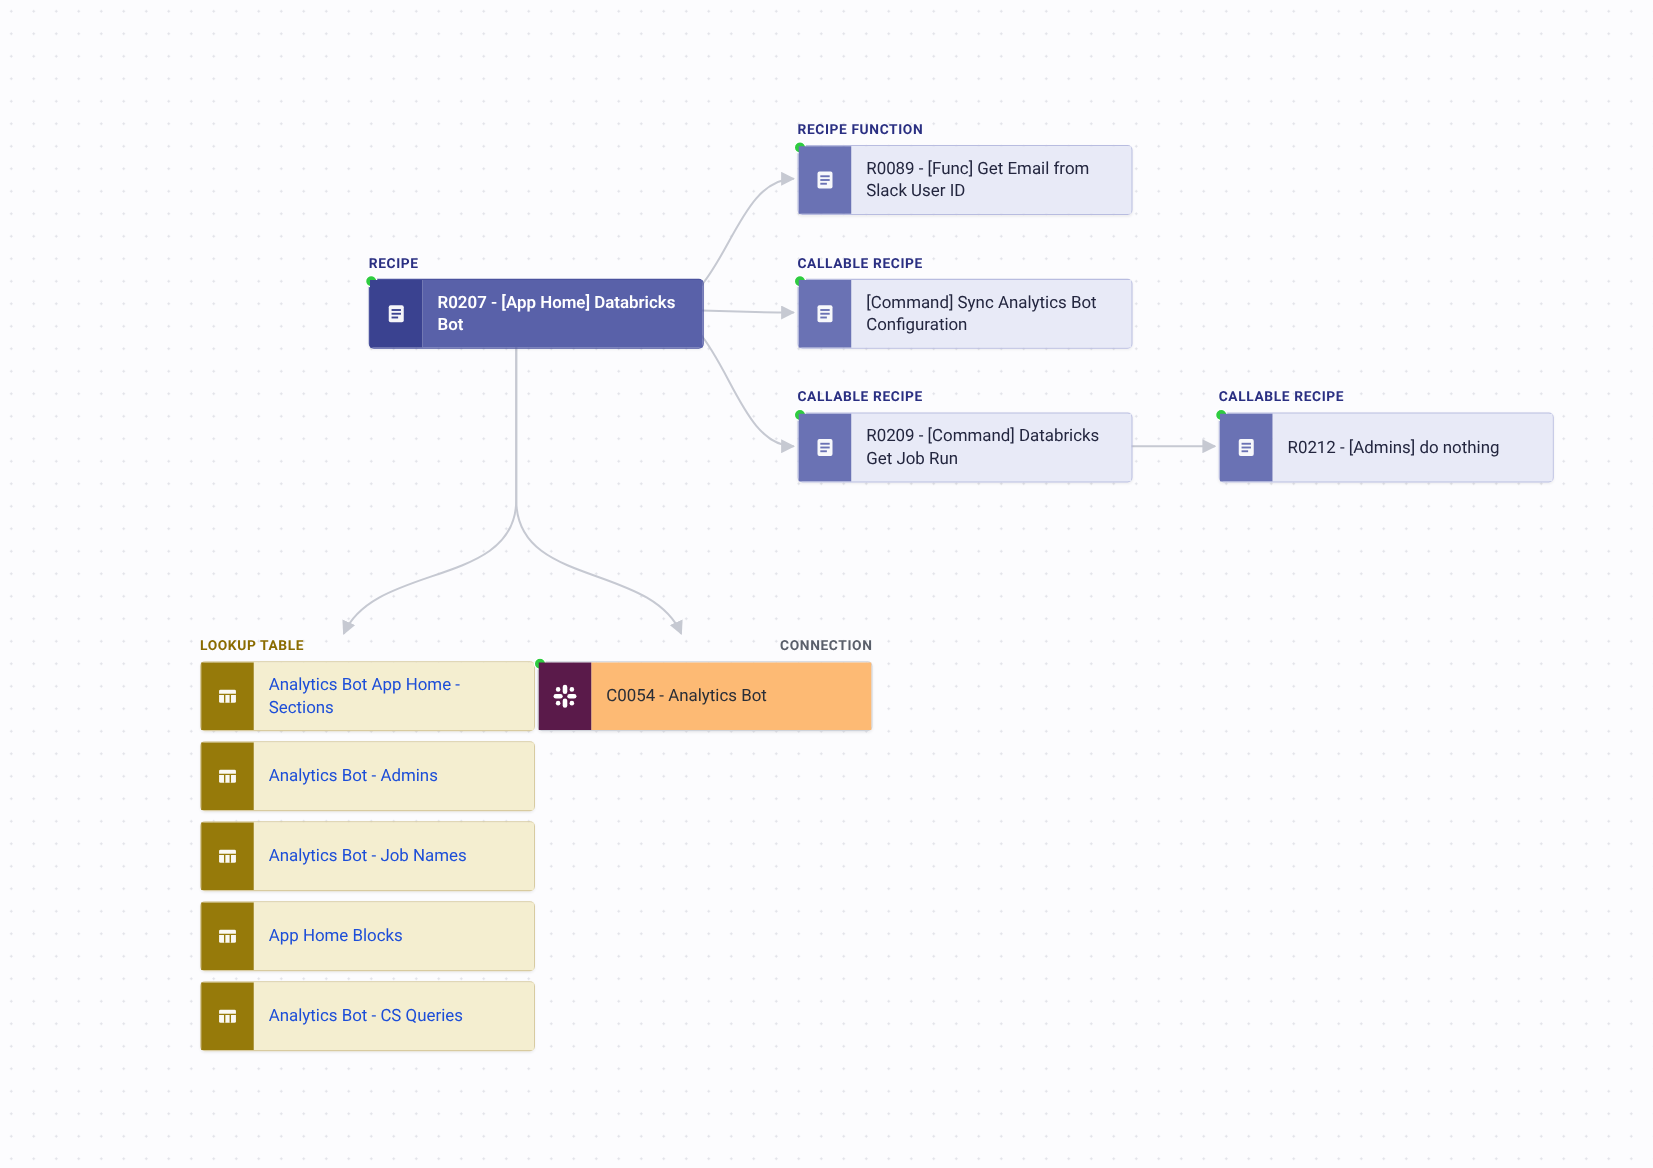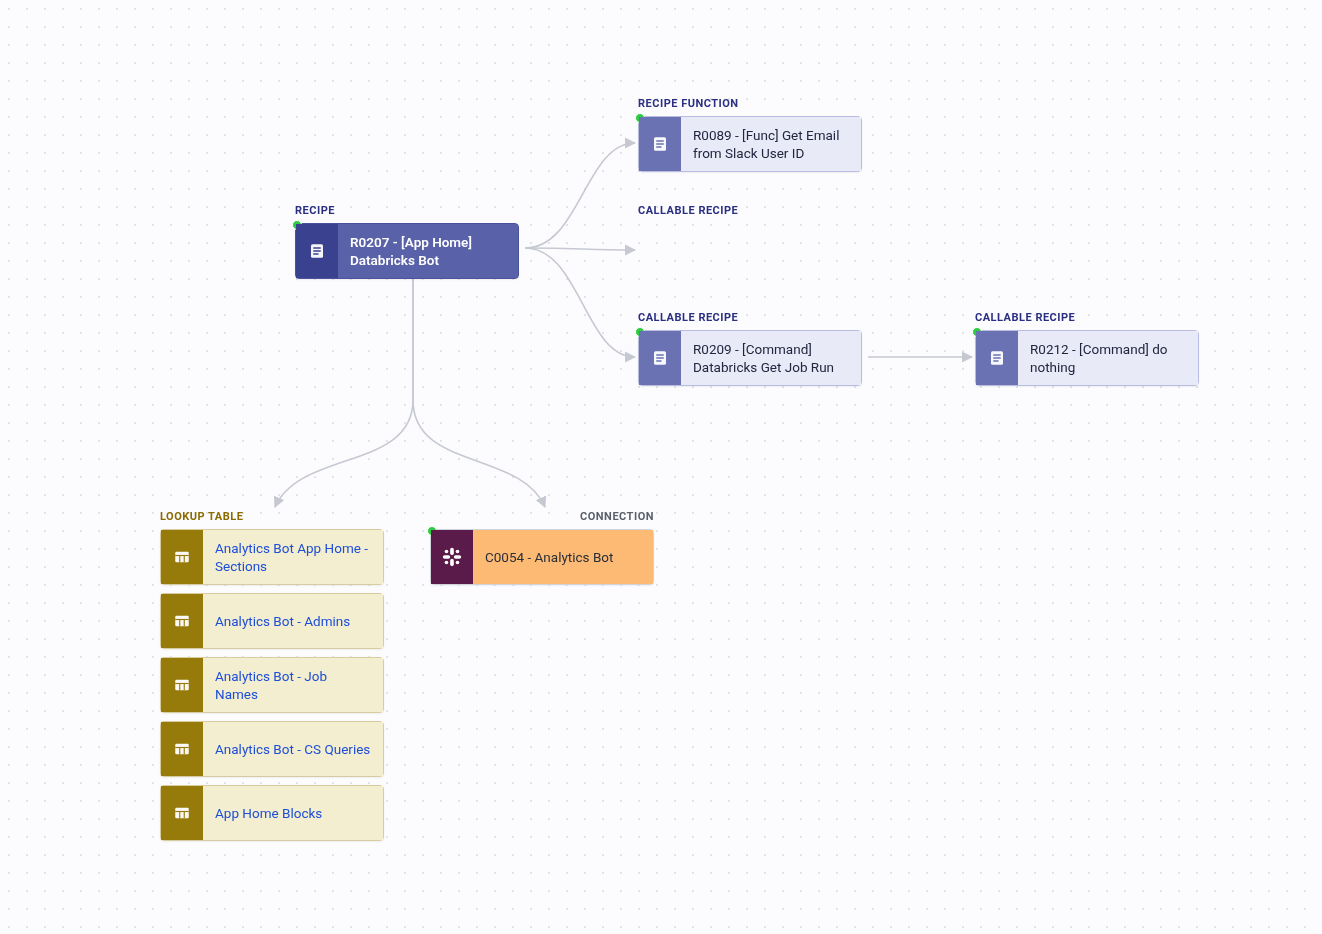--- a/index.html
+++ b/index.html
@@ -22,21 +22,21 @@
   }
   svg.connectors {
     position: absolute;
     inset: 0;
     width: 1322px;
     height: 934px;
     pointer-events: none;
   }
   .node {
     position: absolute;
-    width: 224px;
+    width: 268px;
   }
   .node-header {
     font-size: 11px;
     font-weight: 700;
     letter-spacing: 0.5px;
     margin-bottom: 6px;
     text-transform: uppercase;
   }
   .card {
     display: flex;
@@ -155,20 +155,32 @@
           <rect x="7" y="11" width="10" height="2" fill="#6a72b4"></rect>
           <rect x="7" y="15" width="7" height="2" fill="#6a72b4"></rect>
         </svg>
     </div>
     <div class="body">R0089 - [Func] Get Email from Slack User ID</div>
   </div>
 </div>
 
 <div class="node variant-recipe" style="left:638px; top:204px;">
   <div class="node-header">CALLABLE RECIPE</div>
+  <div class="card">
+    <div class="status-dot"></div>
+    <div class="iconcell">
+      <svg class="icon-doc" viewBox="0 0 24 24">
+          <rect x="4" y="3" width="16" height="18" rx="2" fill="#fff" opacity="0.95"></rect>
+          <rect x="7" y="7" width="10" height="2" fill="#6a72b4"></rect>
+          <rect x="7" y="11" width="10" height="2" fill="#6a72b4"></rect>
+          <rect x="7" y="15" width="7" height="2" fill="#6a72b4"></rect>
+        </svg>
+    </div>
+    <div class="body">[Command] Sync Analytics Bot Configuration</div>
+  </div>
 </div>
 
 <div class="node variant-recipe" style="left:638px; top:311px;">
   <div class="node-header">CALLABLE RECIPE</div>
   <div class="card">
     <div class="status-dot"></div>
     <div class="iconcell">
       <svg class="icon-doc" viewBox="0 0 24 24">
           <rect x="4" y="3" width="16" height="18" rx="2" fill="#fff" opacity="0.95"></rect>
           <rect x="7" y="7" width="10" height="2" fill="#6a72b4"></rect>
@@ -185,21 +197,21 @@
   <div class="card">
     <div class="status-dot"></div>
     <div class="iconcell">
       <svg class="icon-doc" viewBox="0 0 24 24">
           <rect x="4" y="3" width="16" height="18" rx="2" fill="#fff" opacity="0.95"></rect>
           <rect x="7" y="7" width="10" height="2" fill="#6a72b4"></rect>
           <rect x="7" y="11" width="10" height="2" fill="#6a72b4"></rect>
           <rect x="7" y="15" width="7" height="2" fill="#6a72b4"></rect>
         </svg>
     </div>
-    <div class="body">R0212 - [Command] do nothing</div>
+    <div class="body">R0212 - [Admins] do nothing</div>
   </div>
 </div>
 
 <div class="node variant-lookup stack" style="left:160px; top:510px;">
   <div class="node-header">LOOKUP TABLE</div>
 
   <div class="card">
     <div class="iconcell">
       <svg class="icon-table" viewBox="0 0 24 24">
           <rect x="3" y="5" width="18" height="14" rx="1.5" fill="#fff" opacity="0.95"></rect>
@@ -235,32 +247,32 @@
   </div>
   <div class="card">
     <div class="iconcell">
       <svg class="icon-table" viewBox="0 0 24 24">
           <rect x="3" y="5" width="18" height="14" rx="1.5" fill="#fff" opacity="0.95"></rect>
           <line x1="3" y1="10" x2="21" y2="10" stroke="#967a0a" stroke-width="1.5"></line>
           <line x1="9" y1="10" x2="9" y2="19" stroke="#967a0a" stroke-width="1.5"></line>
           <line x1="15" y1="10" x2="15" y2="19" stroke="#967a0a" stroke-width="1.5"></line>
         </svg>
     </div>
+    <div class="body">App Home Blocks</div>
+  </div>
+  <div class="card">
+    <div class="iconcell">
+      <svg class="icon-table" viewBox="0 0 24 24">
+          <rect x="3" y="5" width="18" height="14" rx="1.5" fill="#fff" opacity="0.95"></rect>
+          <line x1="3" y1="10" x2="21" y2="10" stroke="#967a0a" stroke-width="1.5"></line>
+          <line x1="9" y1="10" x2="9" y2="19" stroke="#967a0a" stroke-width="1.5"></line>
+          <line x1="15" y1="10" x2="15" y2="19" stroke="#967a0a" stroke-width="1.5"></line>
+        </svg>
+    </div>
     <div class="body">Analytics Bot - CS Queries</div>
-  </div>
-  <div class="card">
-    <div class="iconcell">
-      <svg class="icon-table" viewBox="0 0 24 24">
-          <rect x="3" y="5" width="18" height="14" rx="1.5" fill="#fff" opacity="0.95"></rect>
-          <line x1="3" y1="10" x2="21" y2="10" stroke="#967a0a" stroke-width="1.5"></line>
-          <line x1="9" y1="10" x2="9" y2="19" stroke="#967a0a" stroke-width="1.5"></line>
-          <line x1="15" y1="10" x2="15" y2="19" stroke="#967a0a" stroke-width="1.5"></line>
-        </svg>
-    </div>
-    <div class="body">App Home Blocks</div>
   </div>
 </div>
 
 <div class="node variant-connection" style="left:430px; top:510px;">
   <div class="node-header">CONNECTION</div>
   <div class="card">
     <div class="status-dot"></div>
     <div class="iconcell">
       <svg class="icon-slack" viewBox="0 0 24 24">
         <g fill="#fff">

